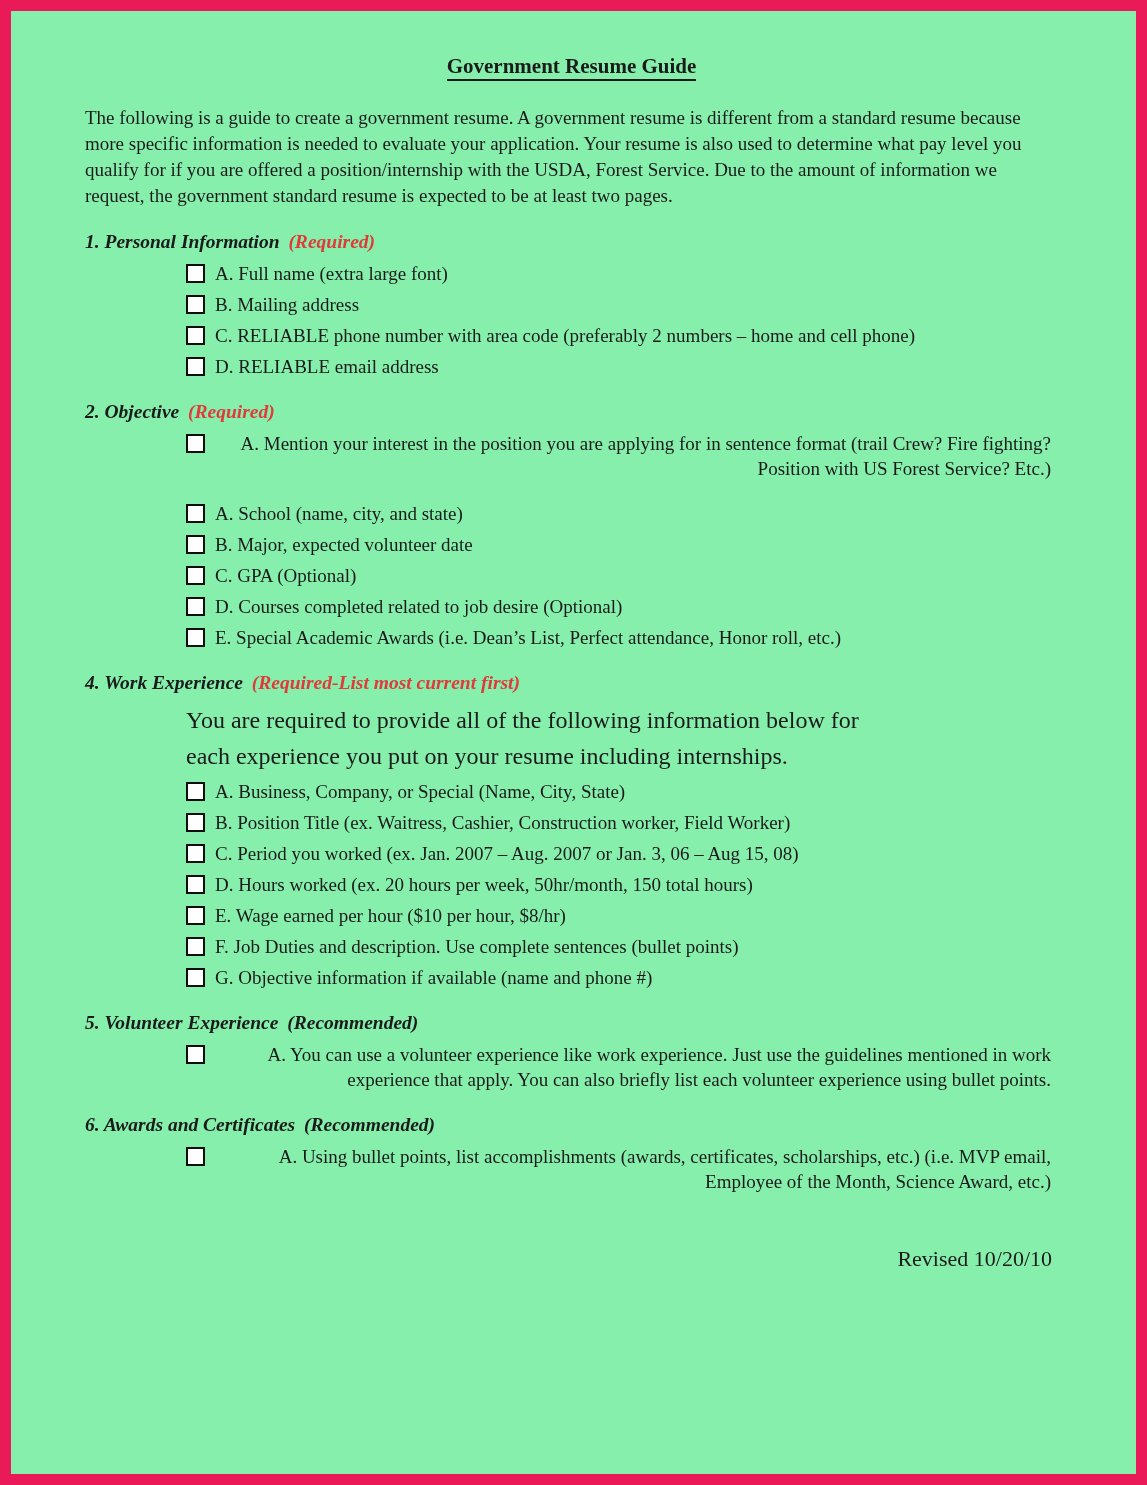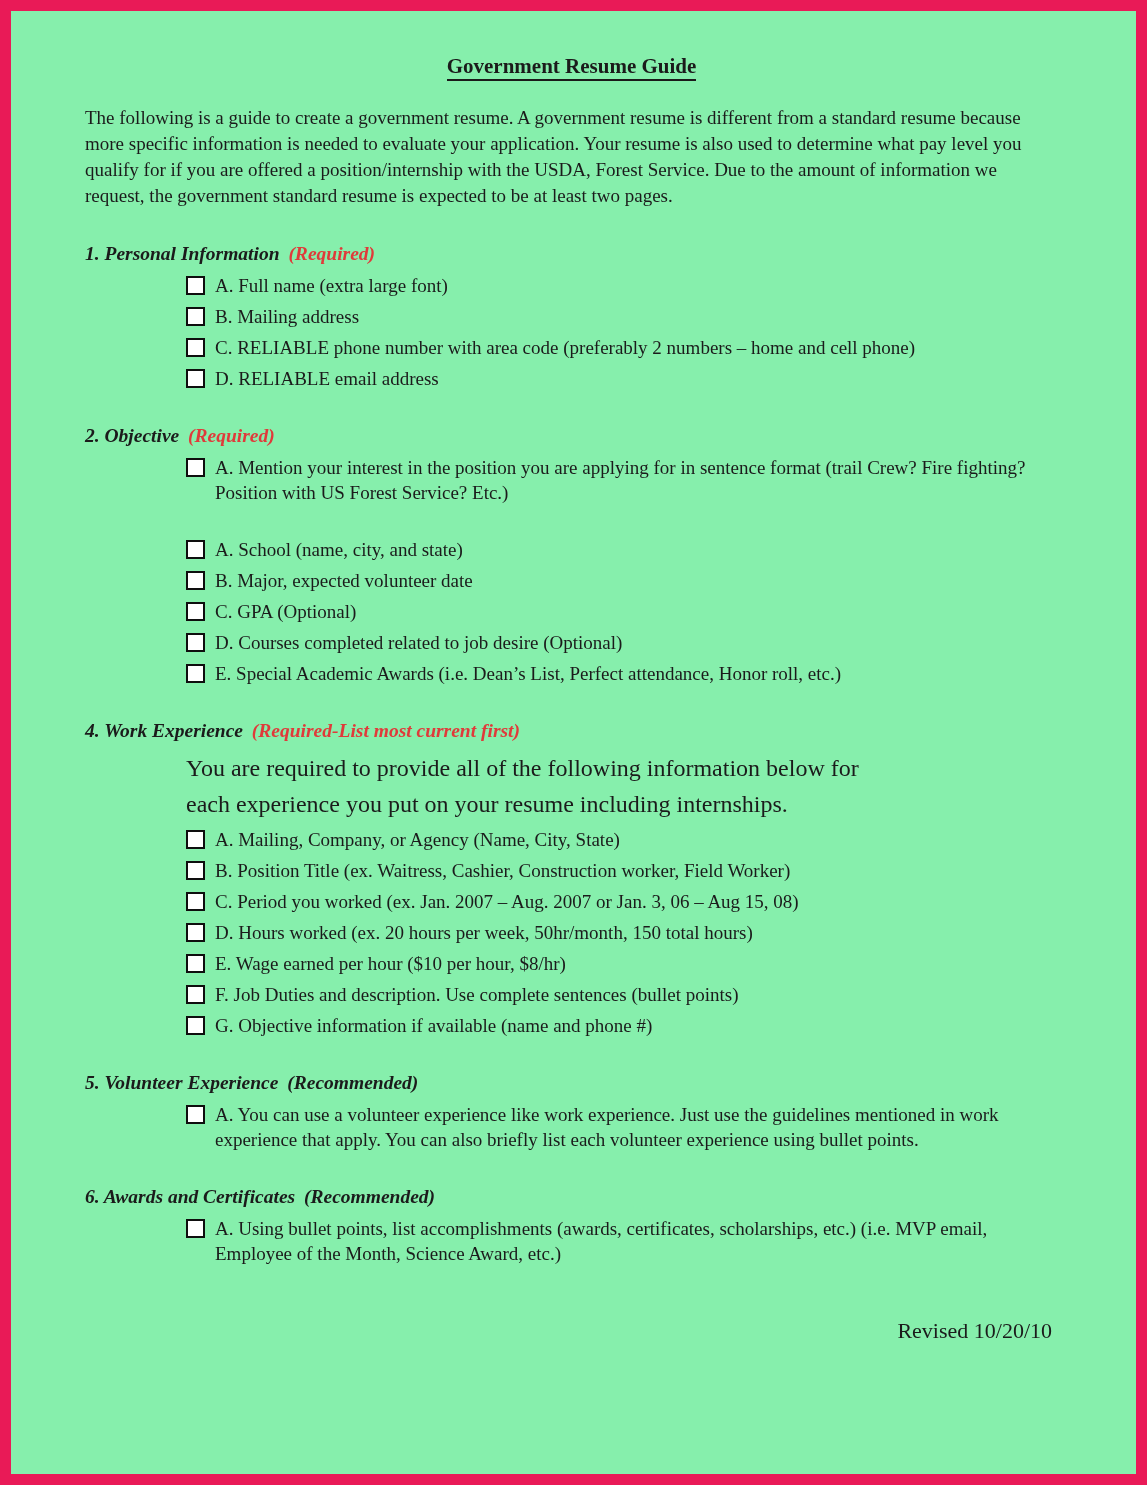--- a/index.html
+++ b/index.html
@@ -28,21 +28,21 @@
     border-bottom: 2px solid #1a1a1a;
     padding-bottom: 1px;
   }
   p.intro {
     margin: 0 0 10px 0;
     font-size: 19px;
     line-height: 26px;
     max-width: 968px;
   }
   section.guide-section {
-    margin-top: 32px;
+    margin-top: 20px;
   }
   h2.section-heading {
     margin: 0 0 7px 0;
     font-size: 19.5px;
     line-height: 25px;
     font-weight: bold;
     font-style: italic;
     color: #1b1b1b;
   }
   .qual-red { color: #e03a3a; margin-left: 4px; }
@@ -53,20 +53,21 @@
   p.section-note {
     margin: 0 0 5px 0;
     font-size: 24px;
     line-height: 36px;
     max-width: 700px;
   }
   .item {
     display: flex;
     align-items: flex-start;
     margin-bottom: 6px;
+    text-align: right;
   }
   .checkbox {
     flex: 0 0 auto;
     width: 15px;
     height: 15px;
     border: 2px solid #0e0e0e;
     background: #ffffff;
     margin: 3px 10px 0 0;
   }
   .item-text {
@@ -157,21 +158,21 @@
 
   <section class="guide-section">
     <h2 class="section-heading">
       <span>4. Work Experience</span>
       <span class="qual-red">(Required-List most current first)</span>
     </h2>
     <div class="section-body">
       <p class="section-note">You are required to provide all of the following information below for each experience you put on your resume including internships.</p>
       <div class="item">
         <span class="checkbox"></span>
-        <span class="item-text">A. Mailing, Company, or Agency (Name, City, State)</span>
+        <span class="item-text">A. Business, Company, or Special (Name, City, State)</span>
       </div>
       <div class="item">
         <span class="checkbox"></span>
         <span class="item-text">B. Position Title (ex. Waitress, Cashier, Construction worker, Field Worker)</span>
       </div>
       <div class="item">
         <span class="checkbox"></span>
         <span class="item-text">C. Period you worked (ex. Jan. 2007 – Aug. 2007 or Jan. 3, 06 – Aug 15, 08)</span>
       </div>
       <div class="item">

